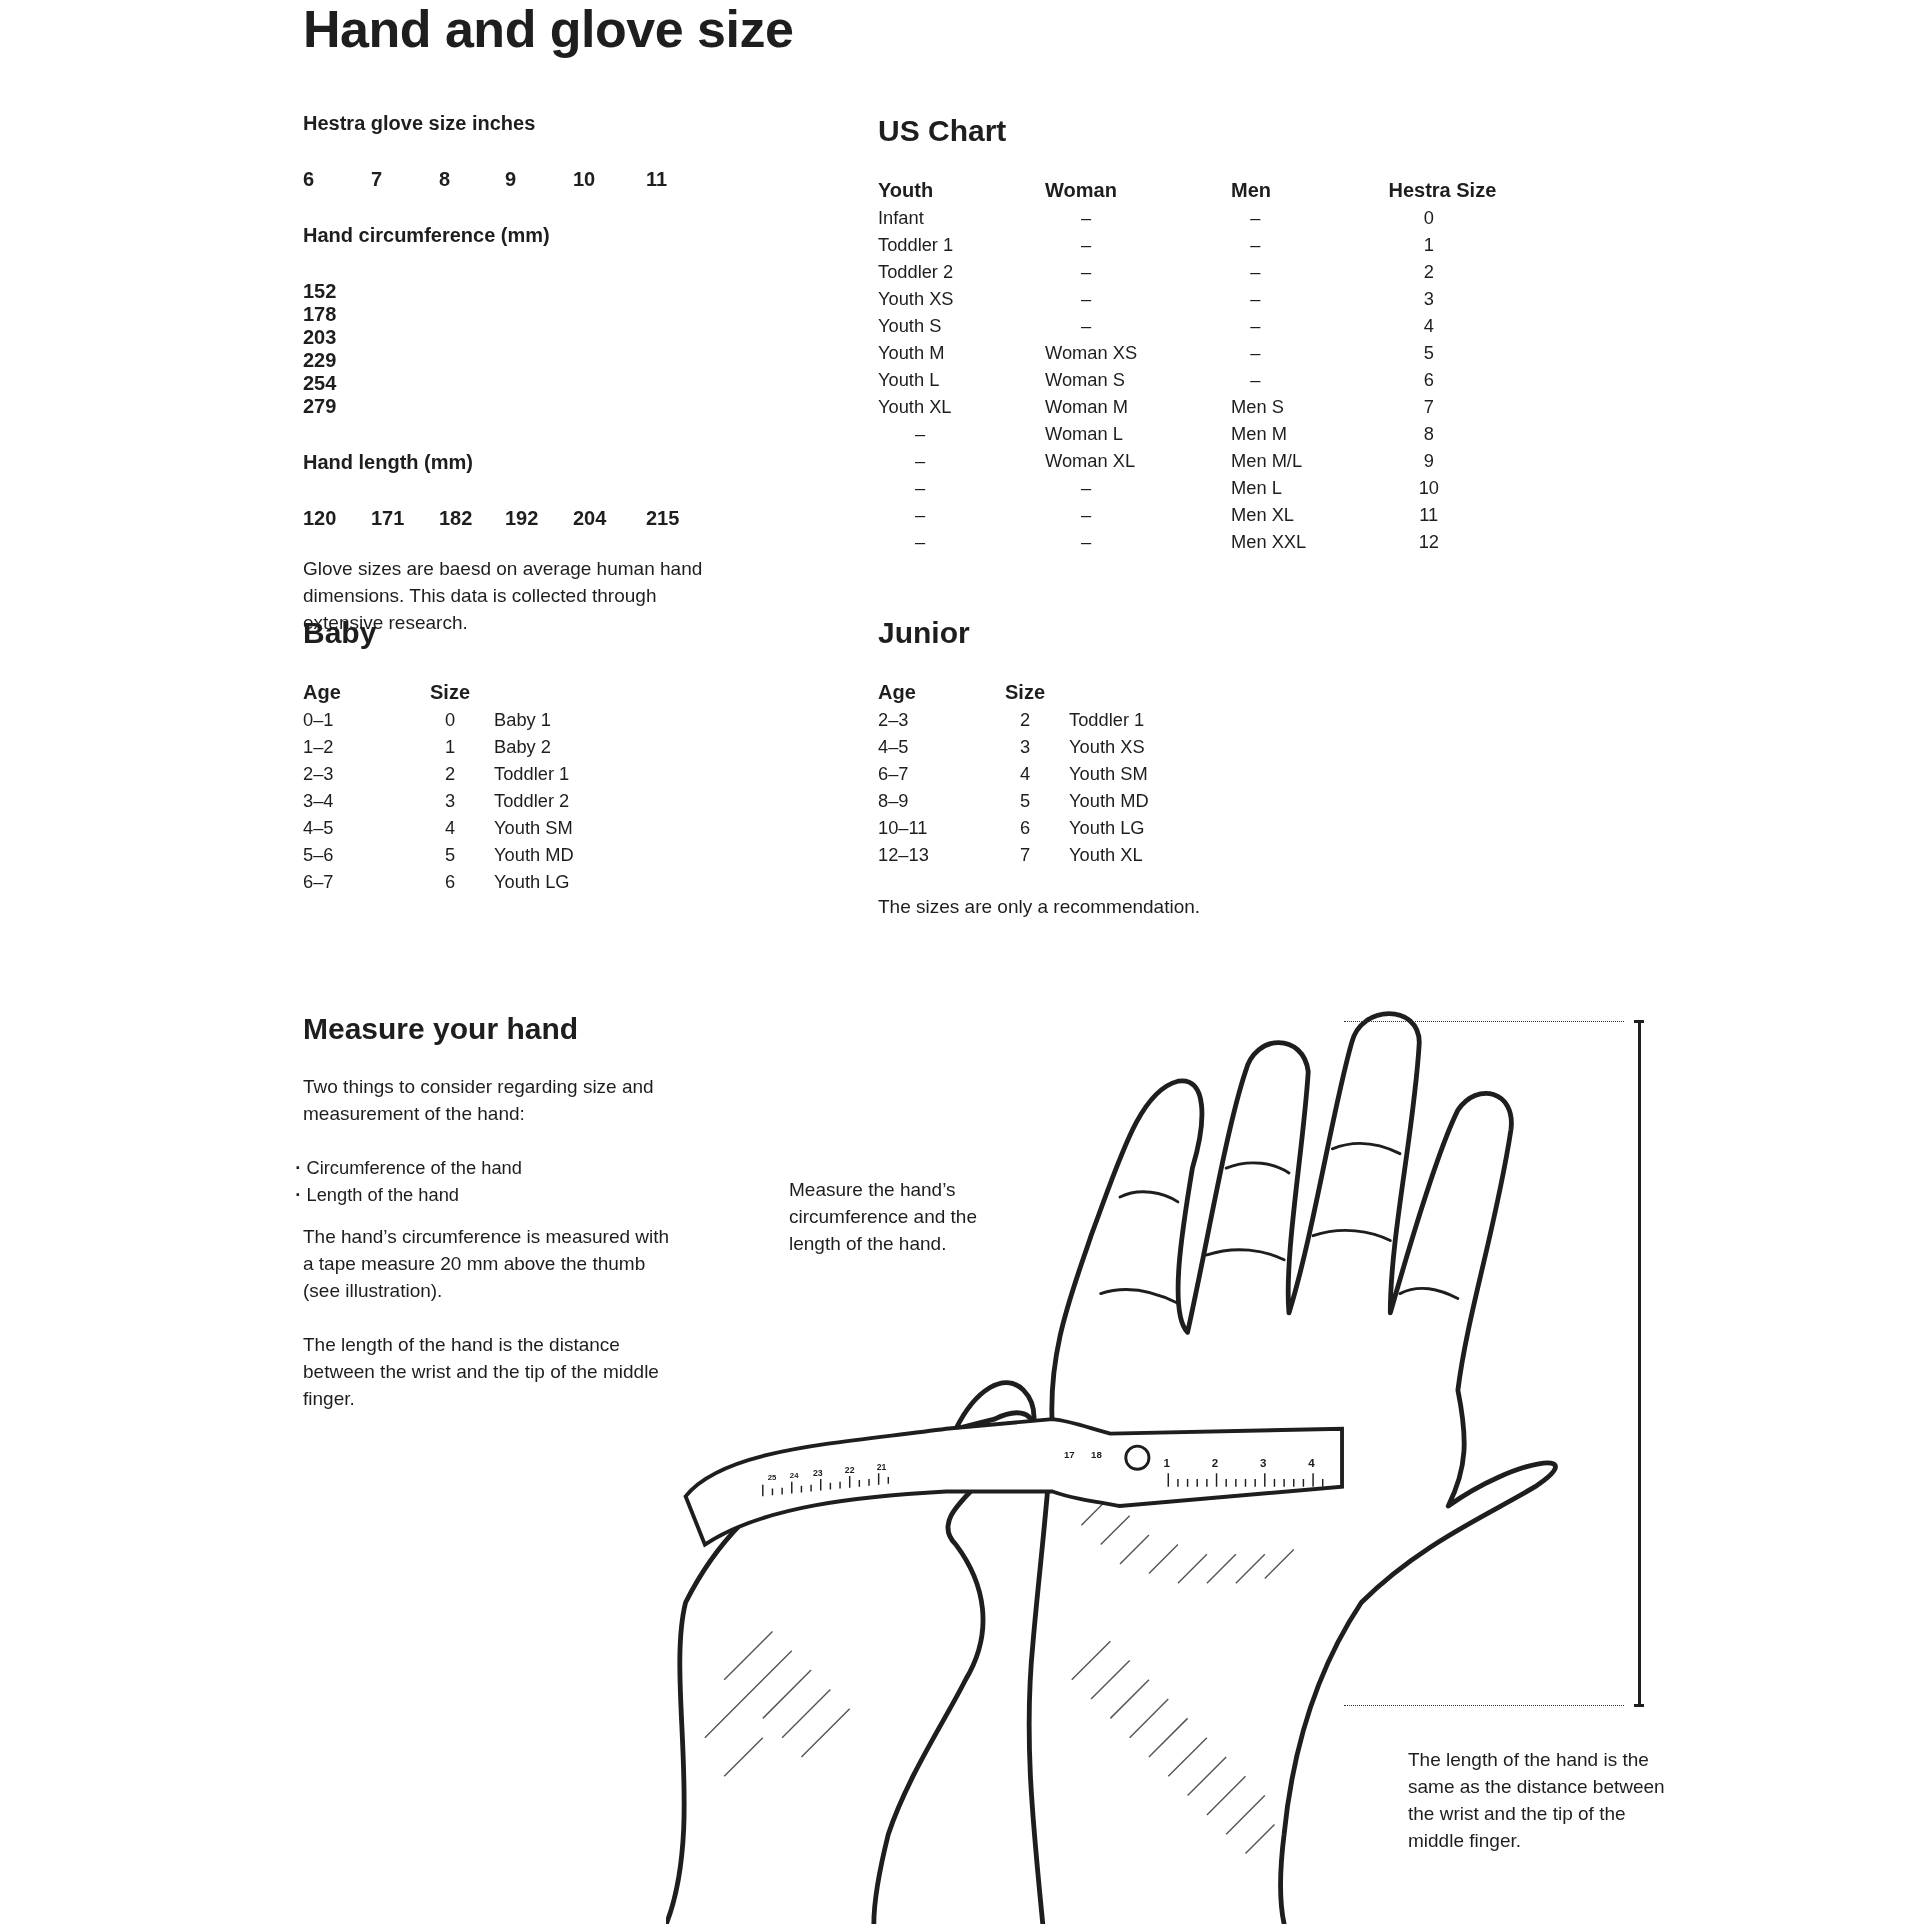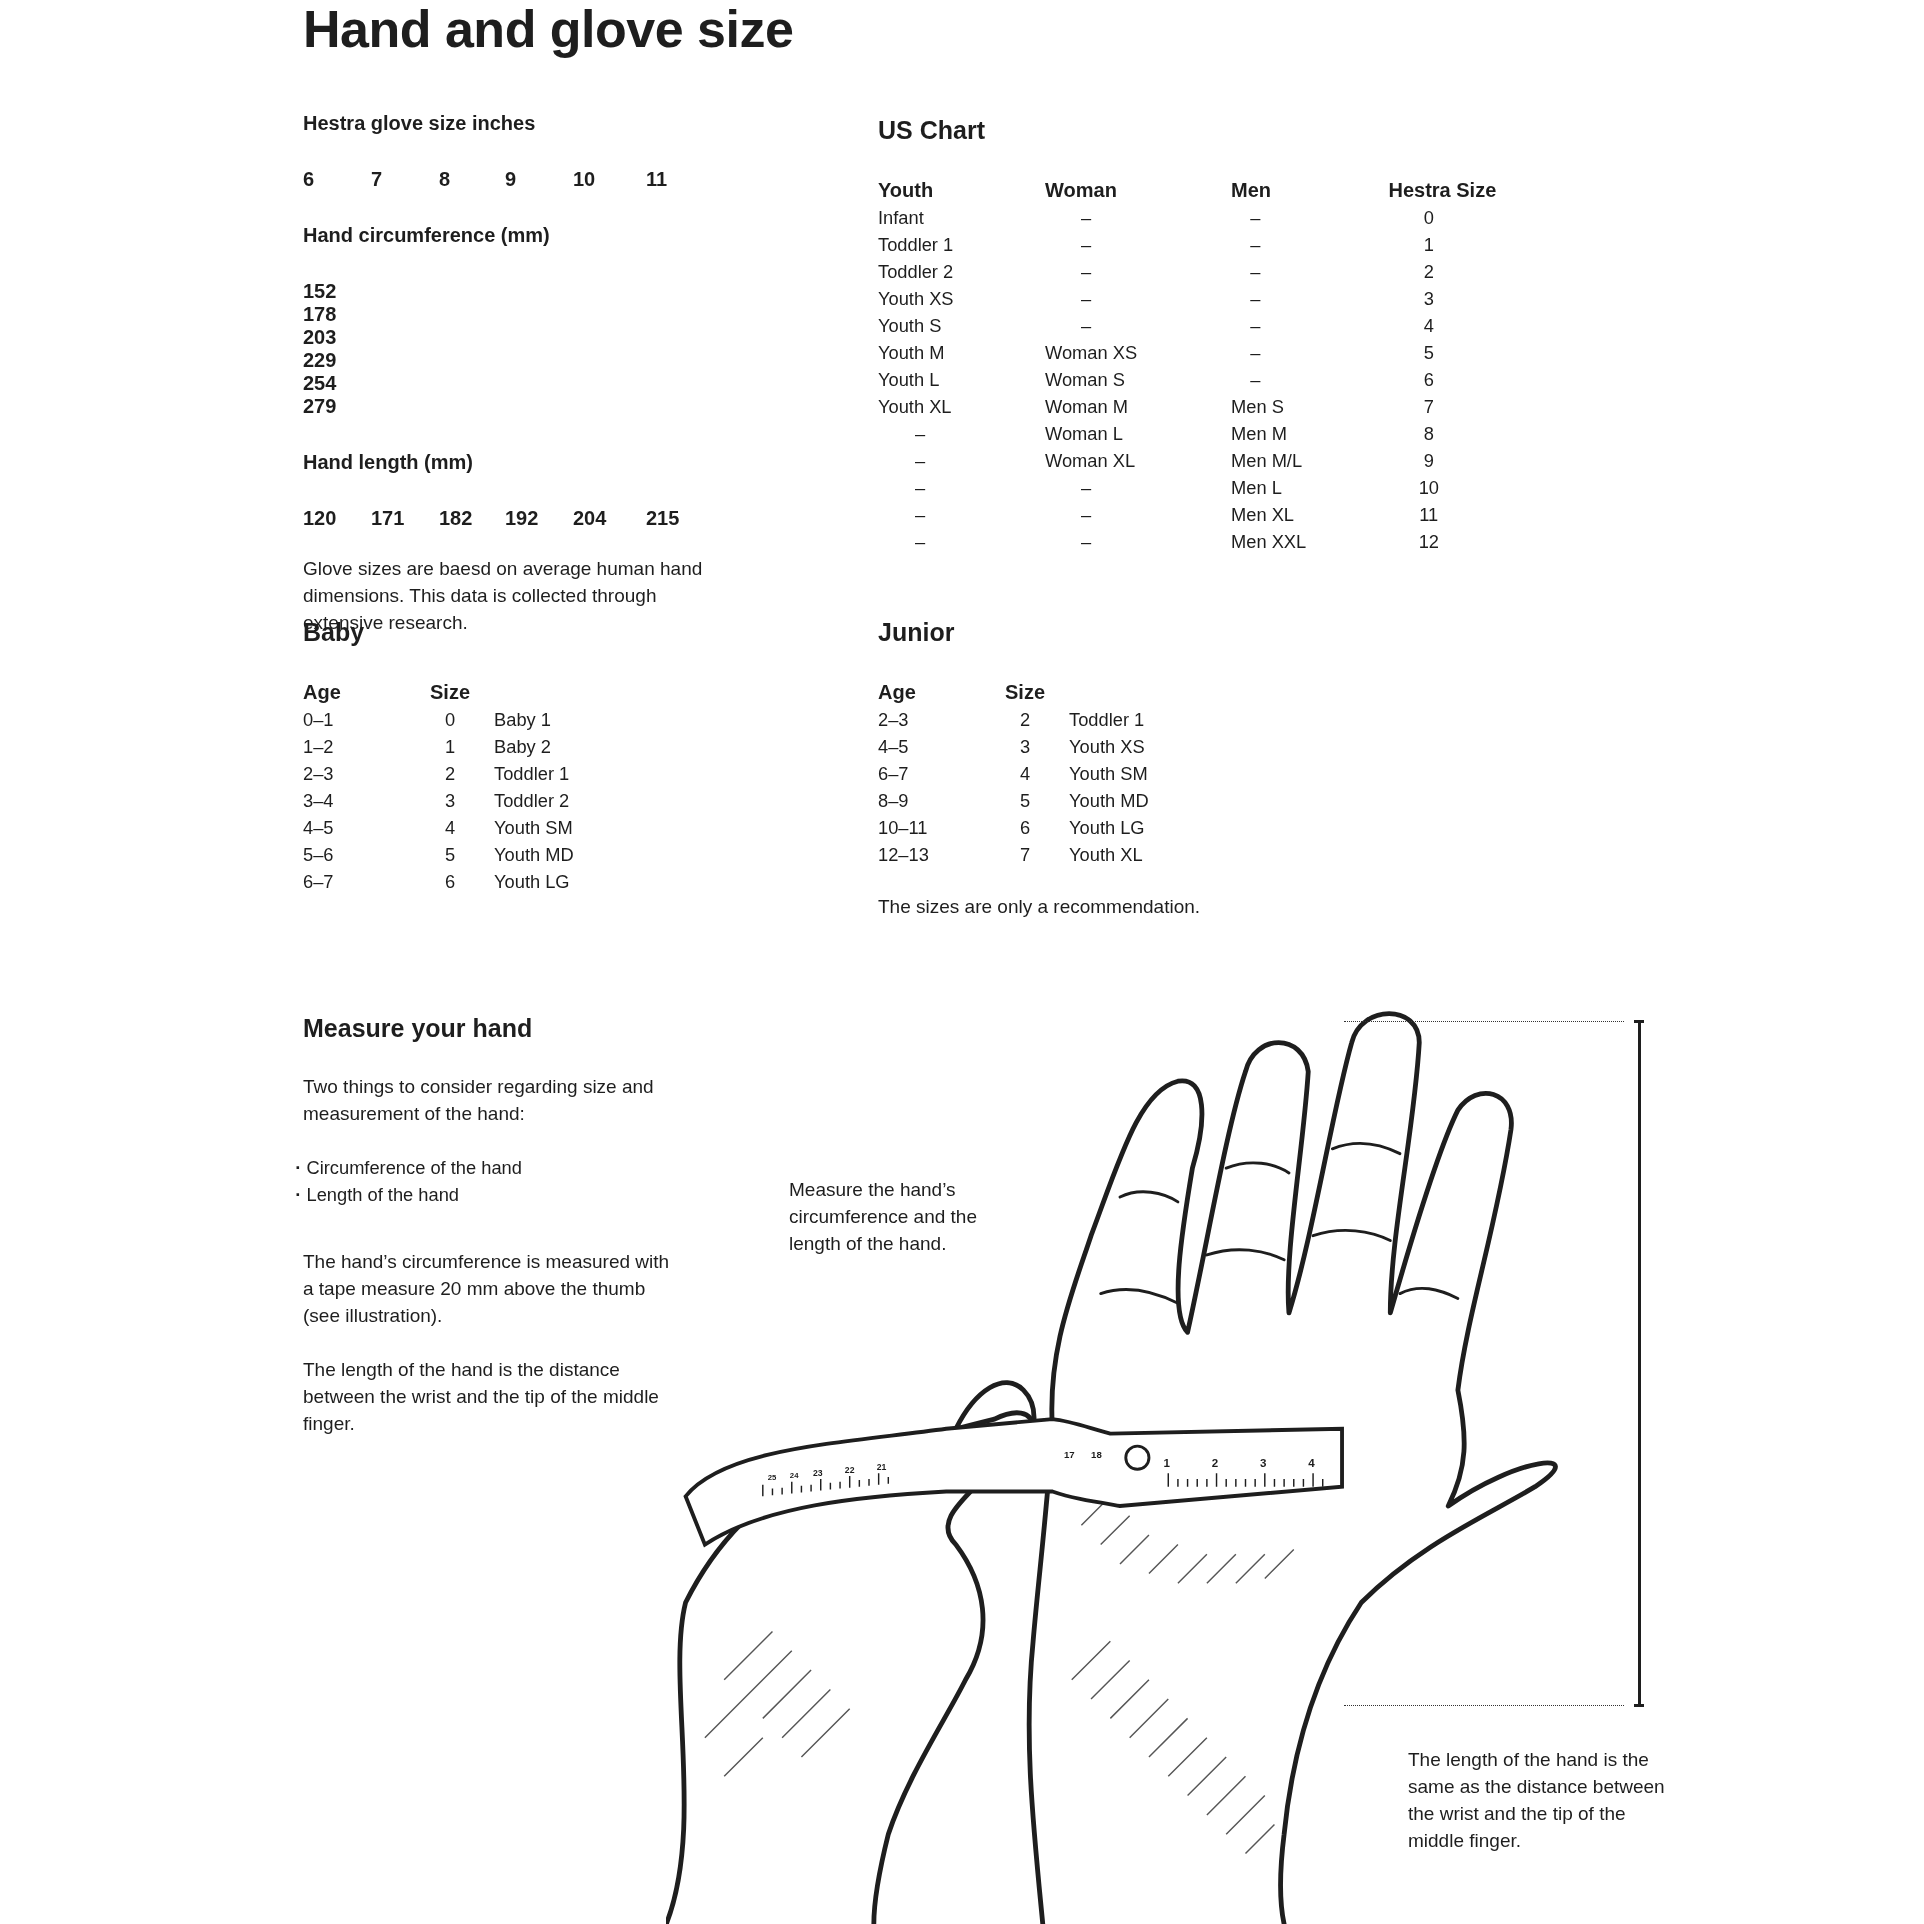--- a/index.html
+++ b/index.html
@@ -2,21 +2,21 @@
 <html><head>
 <meta charset="utf-8">
 <style>
   html, body { margin: 0; padding: 0; background: #ffffff; }
   body {
     width: 1924px; height: 1924px; position: relative; overflow: hidden;
     font-family: "Liberation Sans", "DejaVu Sans", sans-serif; color: #1e1e1e;
   }
   .abs { position: absolute; }
   .title { left: 303px; top: 0px; font-size: 52px; font-weight: 700; letter-spacing: -0.5px; line-height: 58px; }
-  .h2 { font-size: 25px; font-weight: 700; line-height: 39px; }
+  .h2 { font-size: 30px; font-weight: 700; line-height: 39px; }
   .label { font-size: 20px; font-weight: 700; line-height: 25px; }
   .body { font-size: 19px; line-height: 27px; }
   .numrow { display: flex; font-size: 20px; font-weight: 700; }
   .numrow span { display: inline-block; }
 
   
   .metric-cells span:nth-child(1) { width: 68px; }
   .metric-cells span:nth-child(2) { width: 68px; }
   .metric-cells span:nth-child(3) { width: 66px; }
   .metric-cells span:nth-child(4) { width: 68px; }
@@ -282,21 +282,21 @@
 <section class="abs" style="left:303px; top:1009px; width:406px;">
   <div class="h2">Measure your hand</div>
   <div class="body" style="margin-top:25px;">
     <div>Two things to consider regarding size and</div>
     <div>measurement of the hand:</div>
   </div>
   <ul class="bullets" style="margin-top:27px; margin-left:-7.7px;">
     <li>Circumference of the hand</li>
     <li>Length of the hand</li>
   </ul>
-  <div class="body" style="margin-top:40px;">
+  <div class="body" style="margin-top:15px;">
     <div>The hand’s circumference is measured with</div>
     <div>a tape measure 20 mm above the thumb</div>
     <div>(see illustration).</div>
   </div>
   <div class="body" style="margin-top:27px;">
     <div>The length of the hand is the distance</div>
     <div>between the wrist and the tip of the middle</div>
     <div>finger.</div>
   </div>
 </section>

